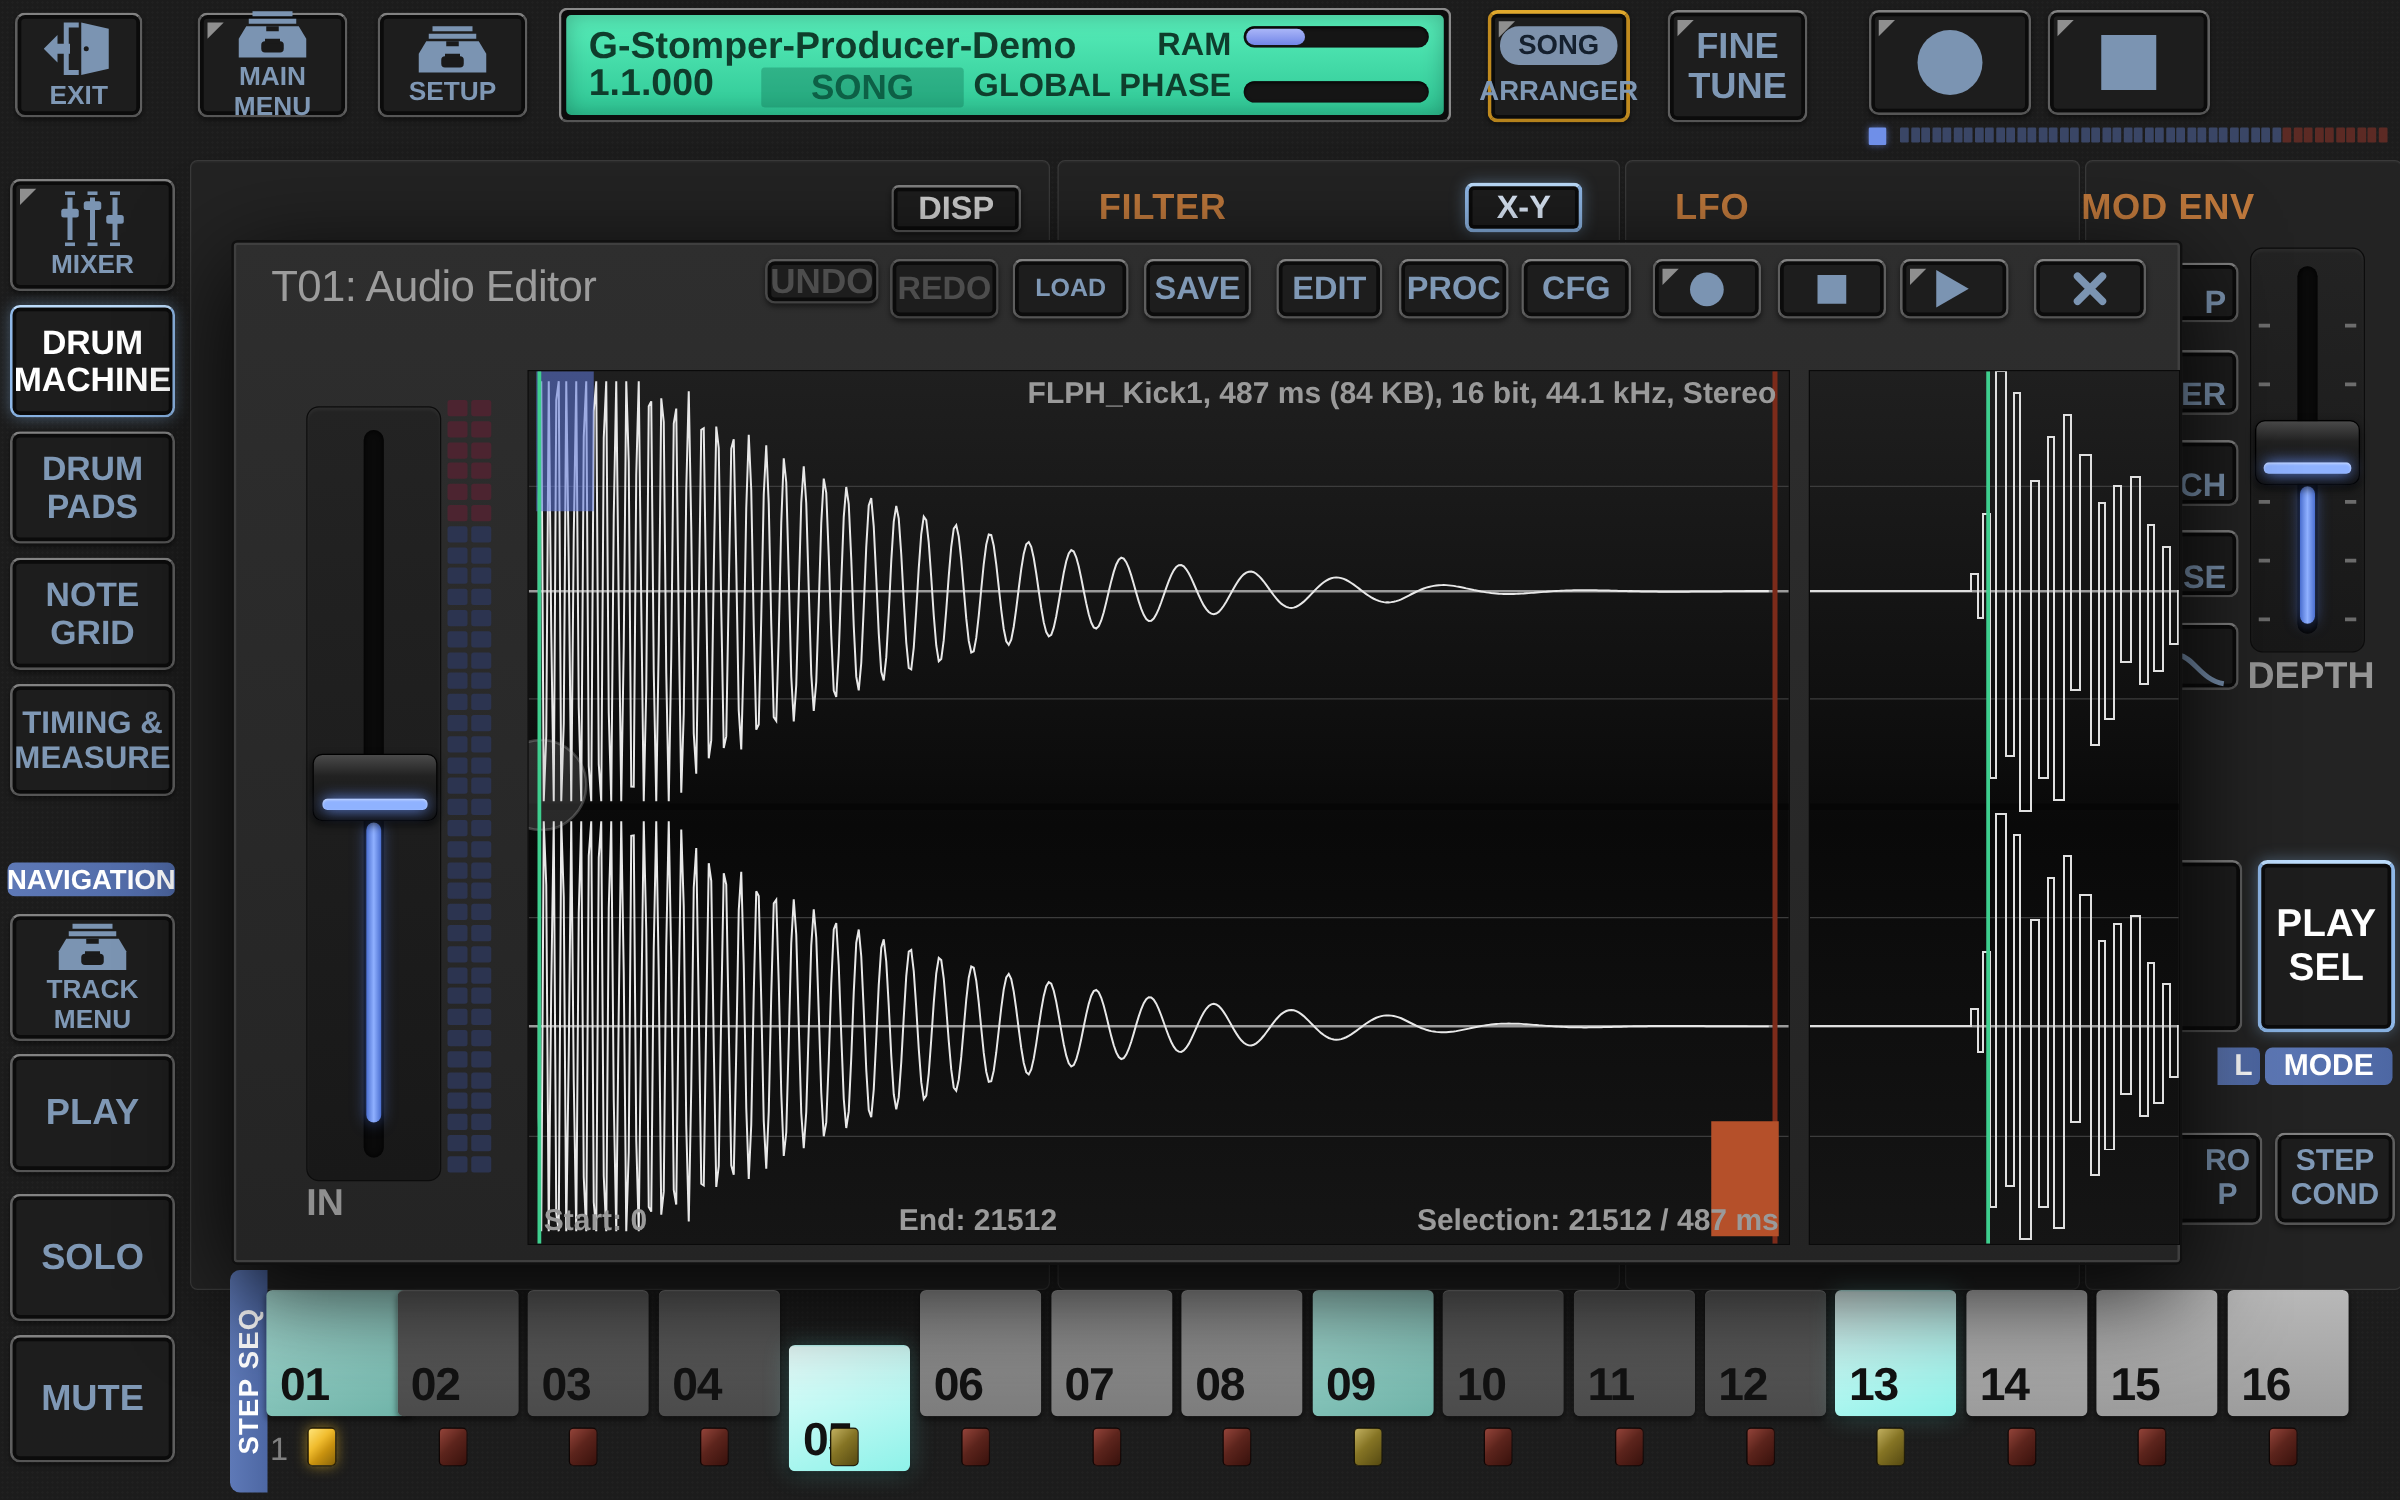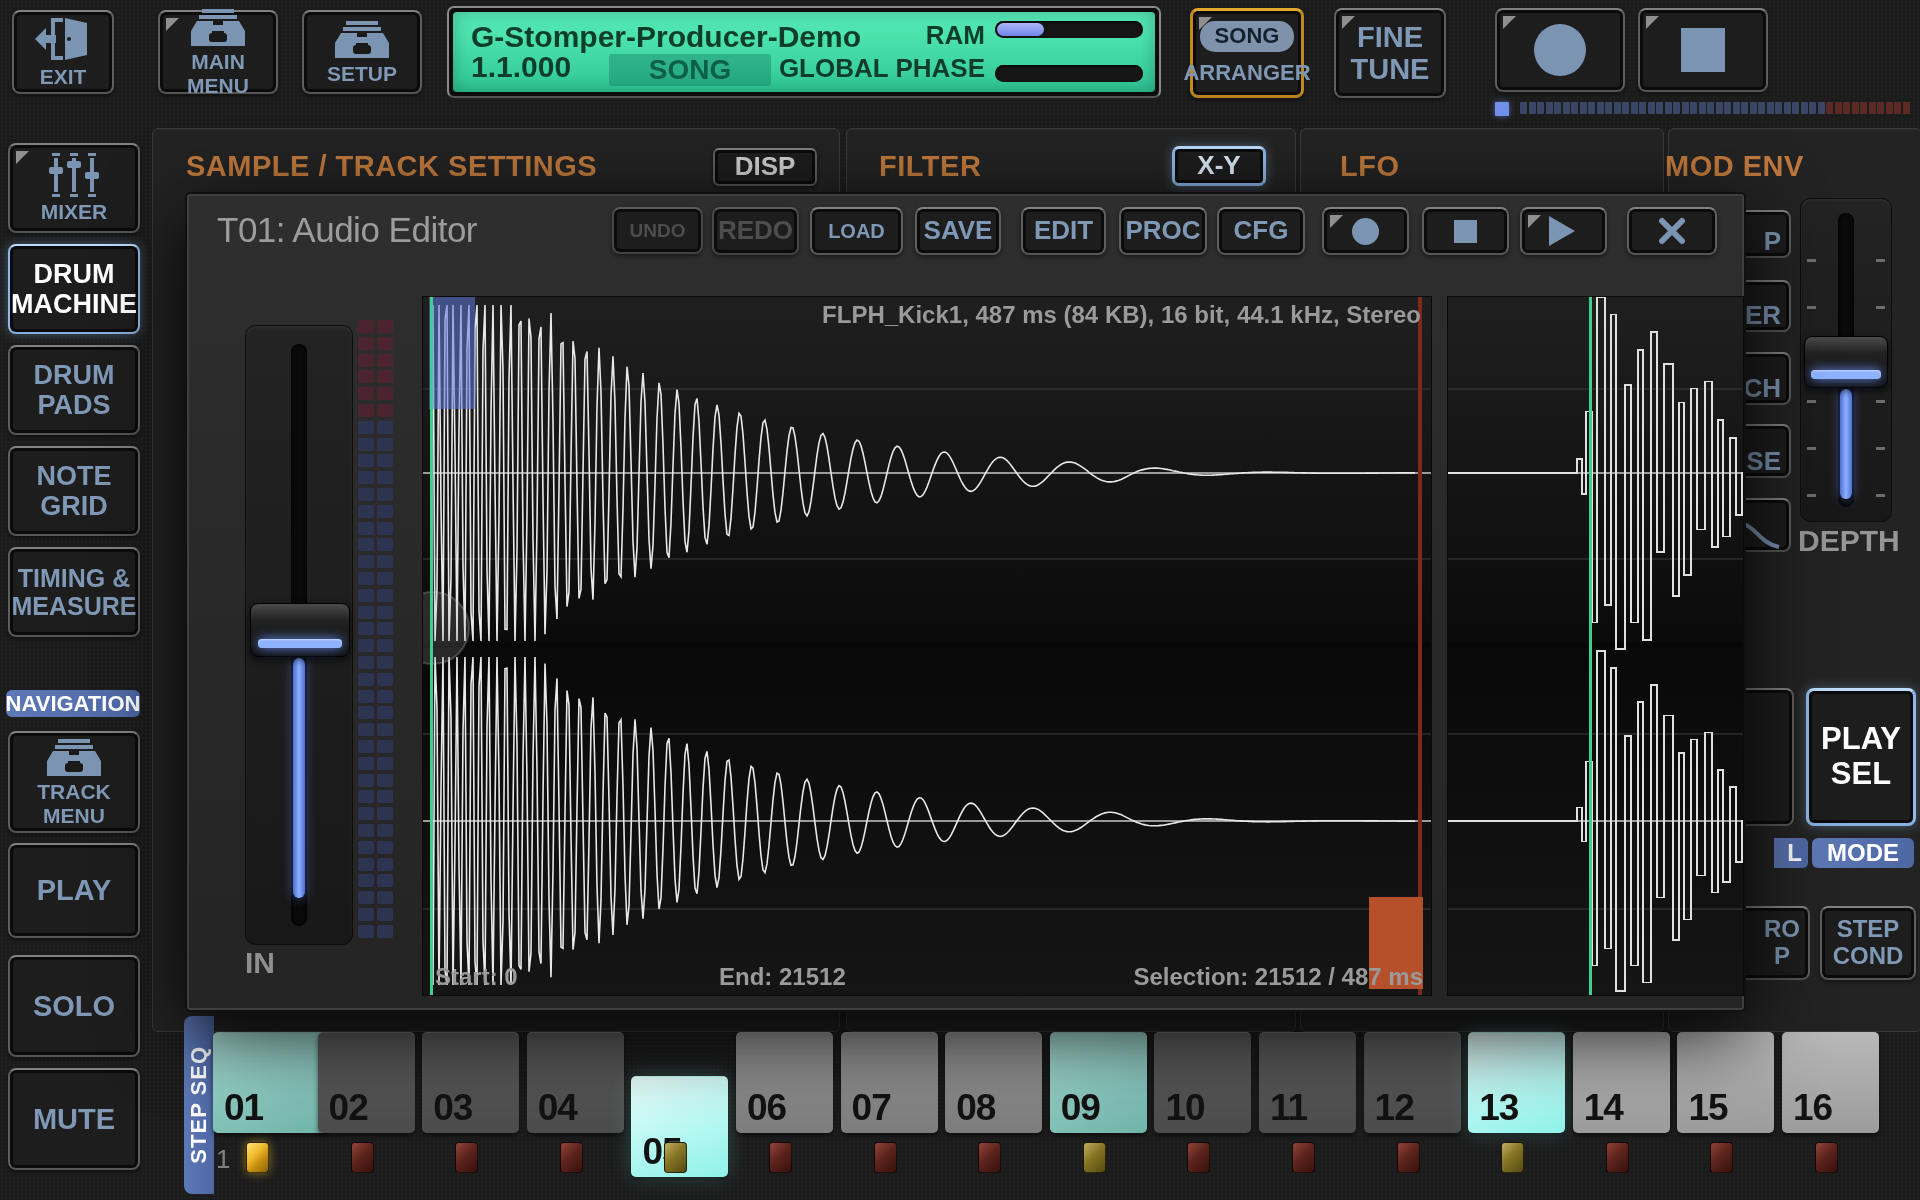--- a/index.html
+++ b/index.html
@@ -79,21 +79,20 @@
 </style>
 </head>
 <body>
 
 <div id="app">
 
   <div class="panel" style="left:152px;top:128px;width:686px;height:902px"></div>
   <div class="panel" style="left:846px;top:128px;width:448px;height:902px"></div>
   <div class="panel" style="left:1300px;top:128px;width:362px;height:902px"></div>
   <div class="panel" style="left:1668px;top:128px;width:252px;height:902px"></div>
-  <div class="ptitle" style="left:186px;top:150px">SAMPLE / TRACK SETTINGS</div>
   <div class="btn" style="left:713px;top:148px;width:104px;height:38px;font-size:26px;color:#cfcfcf;border-radius:6px">DISP</div>
   <div class="ptitle" style="left:879px;top:150px">FILTER</div>
   <div class="btn active" style="left:1172px;top:146px;width:94px;height:40px;font-size:26px;border-width:3px;border-radius:7px;color:#dce8f8">X-Y</div>
   <div class="ptitle" style="left:1340px;top:150px">LFO</div>
   <div class="ptitle" style="left:1665px;top:150px">MOD ENV</div>
 
   <div class="btn" style="left:12px;top:10px;width:102px;height:84px">
     <span>
       <svg width="56" height="46" viewBox="0 0 56 46" fill="#7b94b2">
         <path d="M30 2 L52 7 V39 L30 44 Z"></path>
@@ -362,21 +361,21 @@
       <div class="led led-maroon" style="left: 1710.4px;"></div>
       <div class="pad tone-light" style="left: 1782px;">
         <div class="padnum">16</div>
       </div>
       <div class="led led-maroon" style="left: 1815px;"></div>
     </div>
   <div class="wtext" style="left:216px;top:1144px;font-size:26px;color:#808080;font-weight:normal">1</div>
 
   <div id="dialog">
     <div id="dlg-title">T01: Audio Editor</div>
-    <div class="btn dis" style="left:425px;top:13px;width:91px;height:47px;font-size:19px">UNDO</div>
+    <div class="btn dis" style="left:425px;top:13px;width:91px;height:36px;font-size:28px">UNDO</div>
     <div class="btn dis" style="left:525px;top:13px;width:87px;height:48px;font-size:26px">REDO</div>
     <div class="btn" style="left:623px;top:13px;width:93px;height:48px;font-size:20px">LOAD</div>
     <div class="btn" style="left:728px;top:13px;width:86px;height:48px;font-size:26px">SAVE</div>
     <div class="btn" style="left:834px;top:13px;width:85px;height:48px;font-size:26px">EDIT</div>
     <div class="btn" style="left:932px;top:13px;width:88px;height:48px;font-size:26px">PROC</div>
     <div class="btn" style="left:1030px;top:13px;width:88px;height:48px;font-size:26px">CFG</div>
     <div class="btn corner" style="left:1135px;top:13px;width:87px;height:48px">
       <div class="i-circle" style="width:27px;height:27px"></div>
     </div>
     <div class="btn" style="left:1235px;top:13px;width:87px;height:48px">

